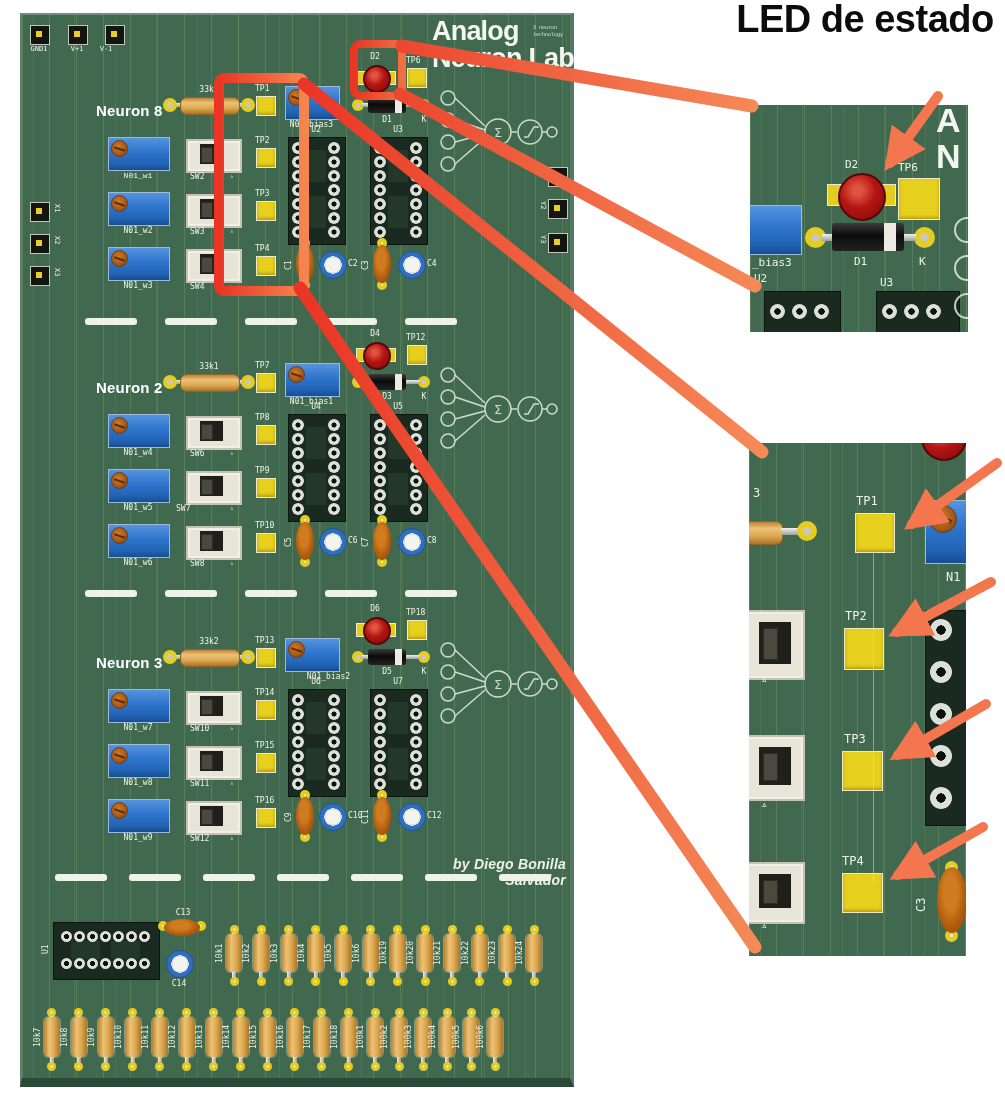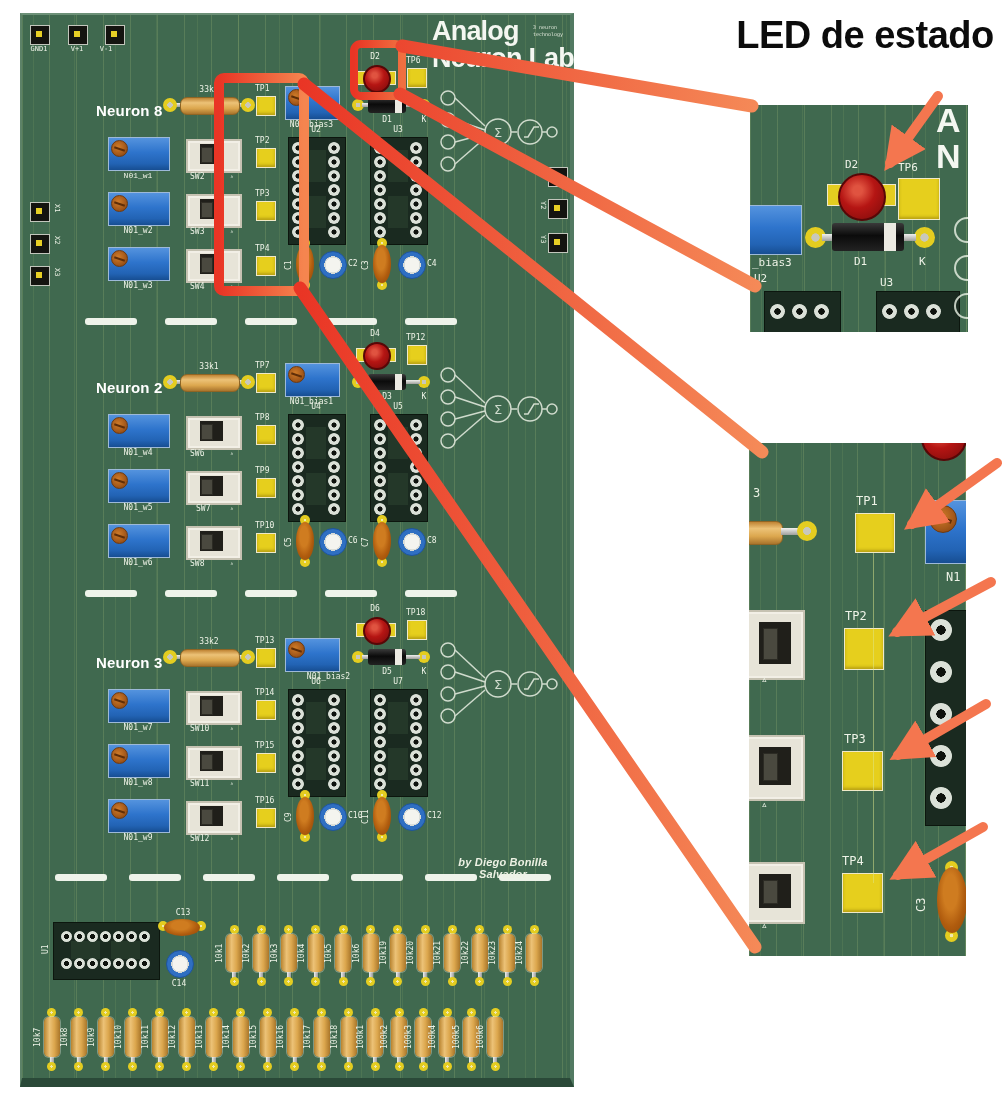--- a/index.html
+++ b/index.html
@@ -40,21 +40,21 @@
   .ledpad{background:#e4cd20;border:1px solid #efe9c8}
   .dbody{background:linear-gradient(180deg,#3a3a3a,#0b0b0b 45%,#222);border-radius:3px}
   .dband{background:#eceae2}
   .padsq{background:#141410;border:1px solid rgba(238,243,231,.8)}
   .padcore{background:#e7cf25}
   .dash{background:#eef3ea;border-radius:3px;height:7px}
   .heading{font-weight:800;font-size:38px;color:#0c0c0c;text-align:center;line-height:1.02;letter-spacing:-.5px}
   .logo1{color:#f4f7f1;font-weight:800;font-size:27px;letter-spacing:-.8px;line-height:1}
   .big{font-size:34px}
   .tagline{color:#dfe7da;font-size:5px;line-height:1.2;font-family:"DejaVu Sans Mono",monospace}
-  .signature{color:#edf2e4;font-size:11px;font-weight:bold;font-style:italic;text-align:center;letter-spacing:.2px}
+  .signature{color:#edf2e4;font-size:14px;font-weight:bold;font-style:italic;text-align:right;letter-spacing:.2px}
   .trace{background:rgba(222,232,140,.5)}
   .silkcircle{border:2px solid rgba(235,242,230,.8);border-radius:50%}
   #ann{left:0;top:0;pointer-events:none}
 </style>
 </head>
 <body>
 
 <div id="stage">
   <div id="board-bg" class="a pcbgreen"></div>
   <div id="board" class="a" style="left:0;top:0;width:1005px;height:1116px">
@@ -231,21 +231,21 @@
       <div class="a swslot" style="left: 199.52px; top: 421px; width: 23.92px; height: 20px;"></div>
       <div class="a swknob" style="left: 201.08px; top: 424px; width: 9.88px; height: 14px;"></div>
       <div class="a silk" style="left: 190px; top: 450px;">SW6</div>
       <div class="a silk tri" style="left: 230px; top: 450px;">▵</div>
       <div class="a pot" style="left: 108px; top: 469px; width: 60px; height: 32px;"></div>
       <div class="a screw" style="left: 111px; top: 472px; width: 15px; height: 15px;"></div>
       <div class="a silk ctr" style="left: 102px; top: 504px; width: 72px;">N01_w5</div>
       <div class="a swb" style="left: 186px; top: 471px; width: 52px; height: 30px;"></div>
       <div class="a swslot" style="left: 199.52px; top: 476px; width: 23.92px; height: 20px;"></div>
       <div class="a swknob" style="left: 201.08px; top: 479px; width: 9.88px; height: 14px;"></div>
-      <div class="a silk" style="left: 196px; top: 505px; text-align: right;">SW7</div>
+      <div class="a silk" style="left: 176px; top: 505px; text-align: right;">SW7</div>
       <div class="a silk tri" style="left: 230px; top: 505px;">▵</div>
       <div class="a pot" style="left: 108px; top: 524px; width: 60px; height: 32px;"></div>
       <div class="a screw" style="left: 111px; top: 527px; width: 15px; height: 15px;"></div>
       <div class="a silk ctr" style="left: 102px; top: 559px; width: 72px;">N01_w6</div>
       <div class="a swb" style="left: 186px; top: 526px; width: 52px; height: 30px;"></div>
       <div class="a swslot" style="left: 199.52px; top: 531px; width: 23.92px; height: 20px;"></div>
       <div class="a swknob" style="left: 201.08px; top: 534px; width: 9.88px; height: 14px;"></div>
       <div class="a silk" style="left: 190px; top: 560px;">SW8</div>
       <div class="a silk tri" style="left: 230px; top: 560px;">▵</div>
       <div class="a dip" style="left: 288px; top: 414px; width: 56px; height: 106px;"></div>
@@ -643,21 +643,21 @@
       <div class="a resv" style="left: 487px; top: 1017px; width: 16px; height: 40px;"></div>
       <div class="a silk vtxt" style="left: 477px; top: 1018px; width: 10px; height: 38px;">100k6</div>
     </div>
 
   <div class="a logo1" style="left:432px;top:18px">Analog</div>
   <div class="a logo1" style="left:432px;top:45px">Neuron Lab</div>
   <div class="a tagline" style="left:533px;top:24px">3 neuron</div>
   <div class="a tagline" style="left:533px;top:31px">technology</div>
   <div class="a signature" style="left:440px;top:856px;width:126px">by Diego Bonilla Salvador</div>
 
-  <div class="a heading" style="left:725px;top:16px;width:280px">LED de estado</div>
+  <div class="a heading" style="left:725px;top:0;width:280px">LED de estado</div>
 
   <div id="callout1" class="a pcbgreen">
       <div class="a pot" style="left: -2px; top: 100px; width: 52px; height: 48px;"></div>
       <div class="a silk s11" style="left: 2px; top: 152px;">_bias3</div>
       <div class="a ledpad" style="left: 77px; top: 79px; width: 13px; height: 20px;"></div>
       <div class="a ledpad" style="left: 131px; top: 79px; width: 13px; height: 20px;"></div>
       <div class="a led" style="left: 88px; top: 68px; width: 44px; height: 44px;"></div>
       <div class="a silk s11" style="left: 95px; top: 54px;">D2</div>
       <div class="a tp" style="left: 148px; top: 73px; width: 40px; height: 40px;"></div>
       <div class="a silk s11" style="left: 148px; top: 57px;">TP6</div>

